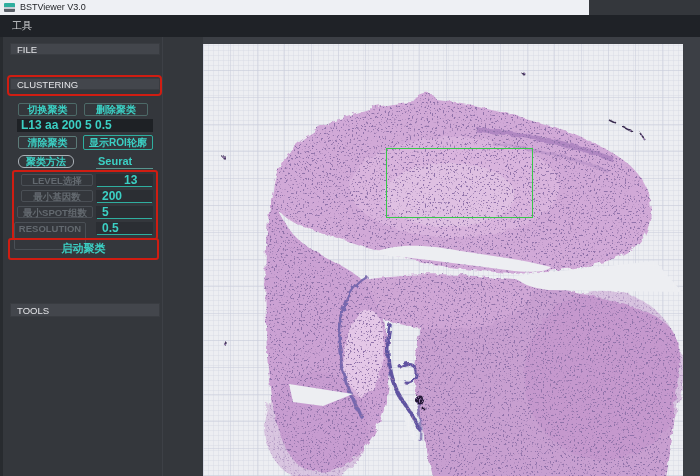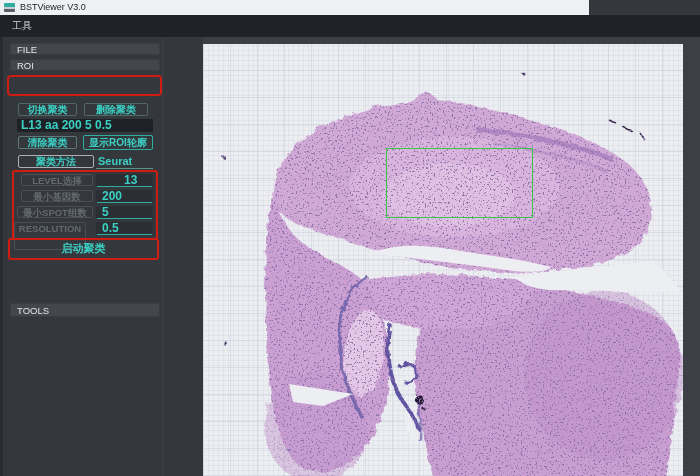--- a/index.html
+++ b/index.html
@@ -46,33 +46,33 @@
 
 <div class="abs" id="menubar">
   <div class="abs menu-item">工具</div>
 </div>
 
 <div class="abs" id="sidebar">
   <div class="abs" id="sidebar-edge"></div>
   <div class="abs" id="sidebar-divider"></div>
 
   <div class="abs panel-header" style="top:6px;">FILE</div>
-  <div class="abs panel-header" style="top:22px;">ROI</div>
 
   <div class="abs red-box" style="left:7px;top:38px;width:151px;height:17px;"></div>
+  <div class="abs panel-header" style="top:41px;">CLUSTERING</div>
 
   <div class="abs tbtn" style="left:18px;top:66px;width:59px;height:13px;line-height:12px;">切换聚类</div>
   <div class="abs tbtn" style="left:84px;top:66px;width:64px;height:13px;line-height:12px;">删除聚类</div>
 
   <div class="abs tval" style="left:17px;top:82px;width:136px;height:13px;line-height:13px;background:#1e2125;padding-left:4px;box-sizing:border-box;">L13 aa 200 5 0.5</div>
 
   <div class="abs tbtn" style="left:18px;top:99px;width:59px;height:13px;line-height:12px;border-color:#5c7a78;">清除聚类</div>
   <div class="abs tbtn" style="left:83px;top:98px;width:70px;height:15px;line-height:13px;border:1.5px solid #2fae9f;">显示ROI轮廓</div>
 
-  <div class="abs tbtn" style="left:18px;top:118px;width:76px;height:13px;line-height:12px;border-color:#aab0b6;">聚类方法</div>
+  <div class="abs tbtn" style="left:18px;top:118px;width:56px;height:13px;line-height:12px;border-color:#aab0b6;border-radius:6px;">聚类方法</div>
   <div class="abs tval" style="left:98px;top:118px;height:13px;line-height:13px;font-size:11px;">Seurat</div>
   <div class="abs tunder" style="left:96px;top:131px;width:57px;background:#58948d;"></div>
 
   <div class="abs red-box" style="left:12px;top:133px;width:142px;height:66px;border-radius:3px;"></div>
 
   <div class="abs glabel" style="left:21px;top:137px;width:72px;height:12px;">LEVEL选择</div>
   <div class="abs fieldbg" style="left:96px;top:137px;width:57px;height:12px;"></div>
   <div class="abs tval" style="left:102px;top:137px;margin-left:22px;">13</div>
   <div class="abs tunder" style="left:97px;top:149px;width:55px;"></div>
 

